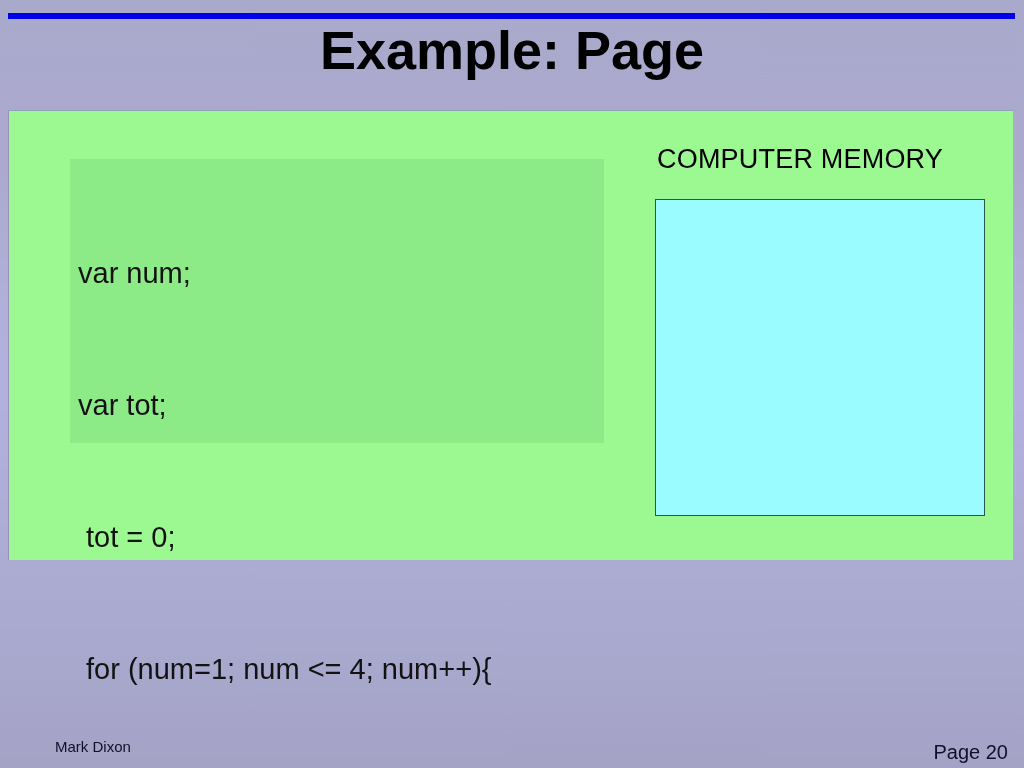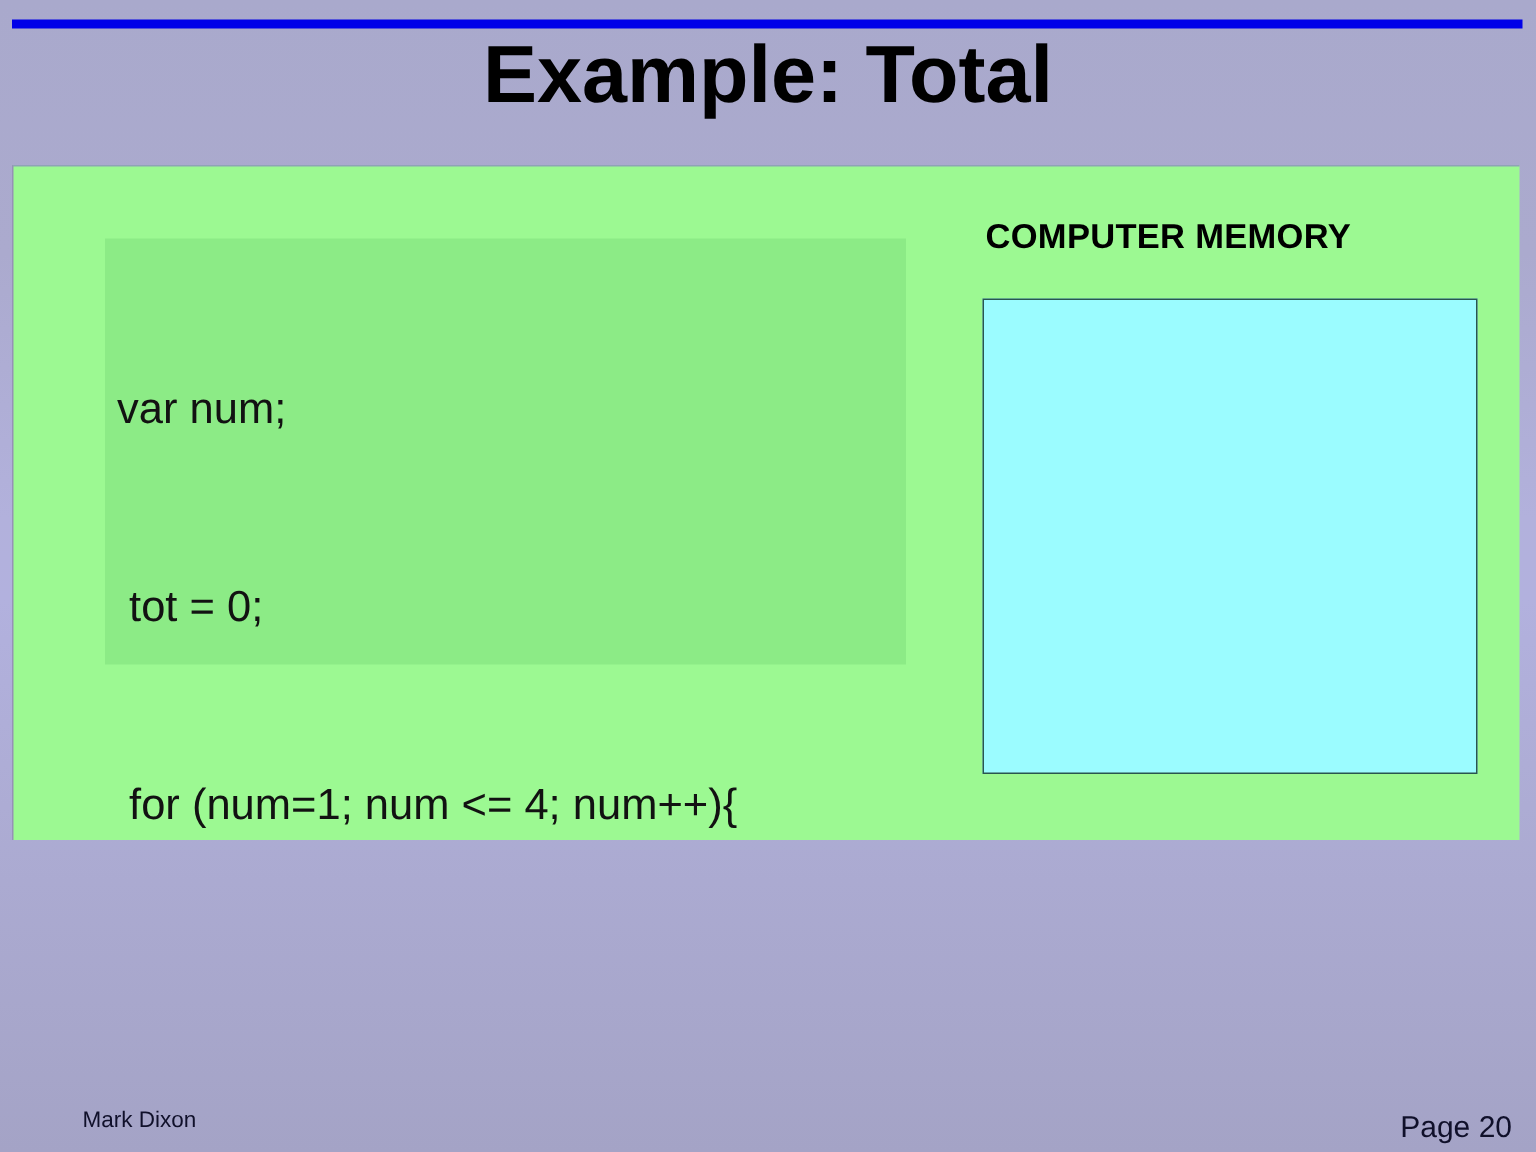--- a/index.html
+++ b/index.html
@@ -77,22 +77,22 @@
   .code-line {
     height: 44px;
     white-space: pre;
   }
 
   
   #memory-label {
     position: absolute;
     left: 648px;
     top: 33px;
-    font-size: 23px;
-    font-weight: bold;
+    font-size: 27px;
+    font-weight: normal;
     color: #000000;
     letter-spacing: 0.2px;
     white-space: nowrap;
   }
   #memory-box {
     position: absolute;
     left: 646px;
     top: 88px;
     width: 330px;
     height: 317px;
@@ -120,27 +120,28 @@
     white-space: nowrap;
   }
 </style>
 </head>
 <body>
 
 <div id="slide">
 
   <div id="top-rule"></div>
 
-  <div id="slide-title">Example: Total</div>
+  <div id="slide-title">Example: Page</div>
 
   <div id="content-panel">
 
     <div id="code-block">
       <div id="code-text">
         <div class="code-line">var num;</div>
+        <div class="code-line">var tot;</div>
         <div class="code-line"> tot = 0;</div>
         <div class="code-line"> for (num=1; num &lt;= 4; num++){</div>
         
         
         
       </div>
     </div>
 
     <div id="memory-label">COMPUTER MEMORY</div>
 

